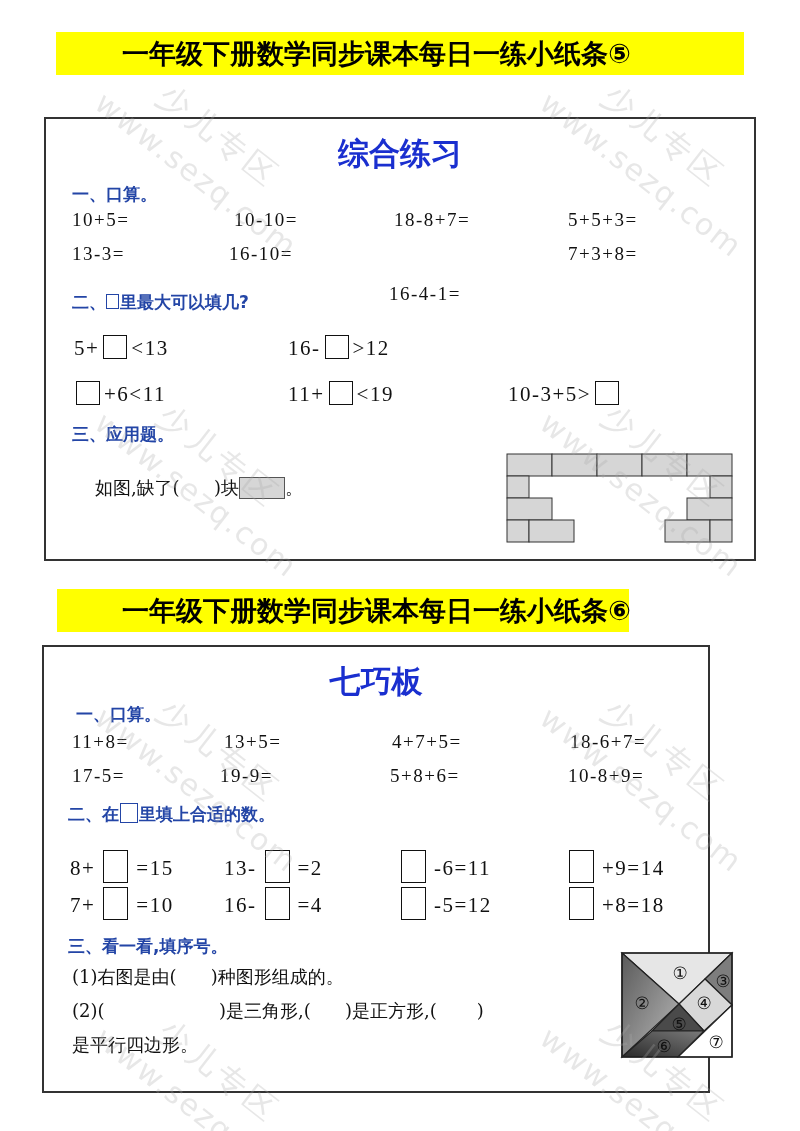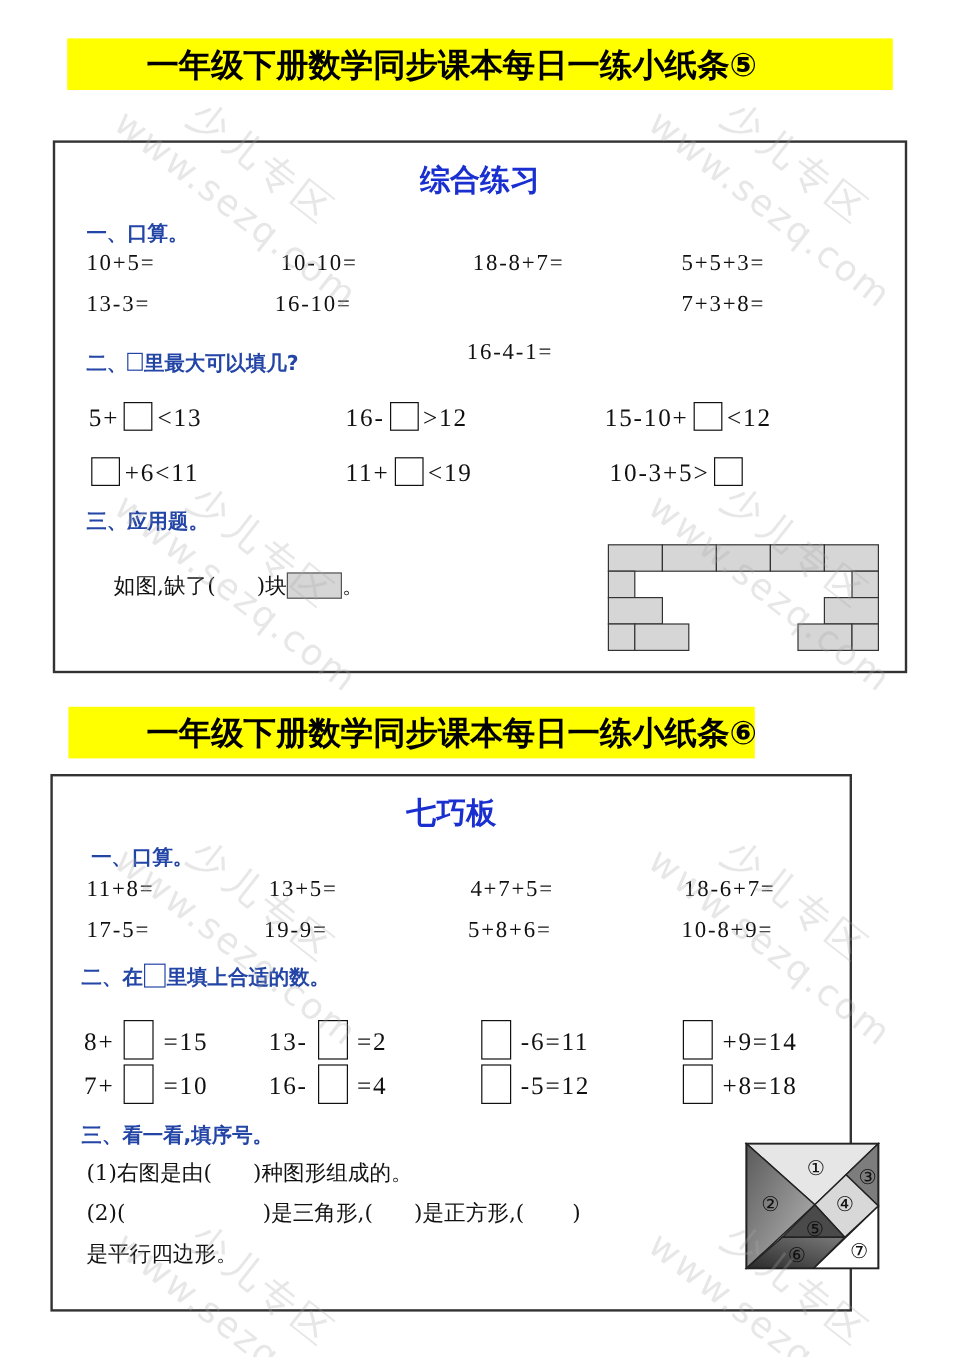--- a/index.html
+++ b/index.html
@@ -19,21 +19,21 @@
     font-weight: bold; font-size: 27px; color: #000;
     letter-spacing: 0px; white-space: nowrap;
   }
   .card {
     position: absolute; border: 2px solid #333; background: transparent;
     box-sizing: border-box;
   }
   .card-title {
     position: absolute; left: 0; right: 0; text-align: center;
     font-family: "DejaVu Sans", "Liberation Sans", sans-serif;
-    font-weight: bold; font-size: 25px; color: #1a2fcf;
+    font-weight: bold; font-size: 31px; color: #1a2fcf;
   }
   .sec-head {
     position: absolute;
     font-family: "DejaVu Sans", "Liberation Sans", sans-serif;
     font-weight: bold; font-size: 17px; color: #2345a6; white-space: nowrap;
   }
   .sec-head .box-inline {
     display: inline-block; width: 18px; height: 20px; border: 1.5px solid #2345a6;
     vertical-align: -3px; margin: 0 1px; box-sizing: border-box;
   }
@@ -93,23 +93,20 @@
 
   <div class="sec-head" style="left:26px; top:172px;">
     <span>二、</span><span class="box-small"></span><span>里最大可以填几?</span>
   </div>
 
   <div class="eq eq-lg" style="left:28px; top:216px;">
     <span>5+</span><span class="fillbox fb-a"></span><span>&lt;13</span>
   </div>
   <div class="eq eq-lg" style="left:242px; top:216px;">
     <span>16-</span><span class="fillbox fb-a"></span><span>&gt;12</span>
-  </div>
-  <div class="eq eq-lg" style="left:458px; top:216px;">
-    <span>15-10+</span><span class="fillbox fb-a"></span><span>&lt;12</span>
   </div>
 
   <div class="eq eq-lg" style="left:30px; top:262px;">
     <span class="fillbox fb-a" style="margin-left:0"></span><span>+6&lt;11</span>
   </div>
   <div class="eq eq-lg" style="left:242px; top:262px;">
     <span>11+</span><span class="fillbox fb-a"></span><span>&lt;19</span>
   </div>
   <div class="eq eq-lg" style="left:462px; top:262px;">
     <span>10-3+5&gt;</span><span class="fillbox fb-a"></span>

